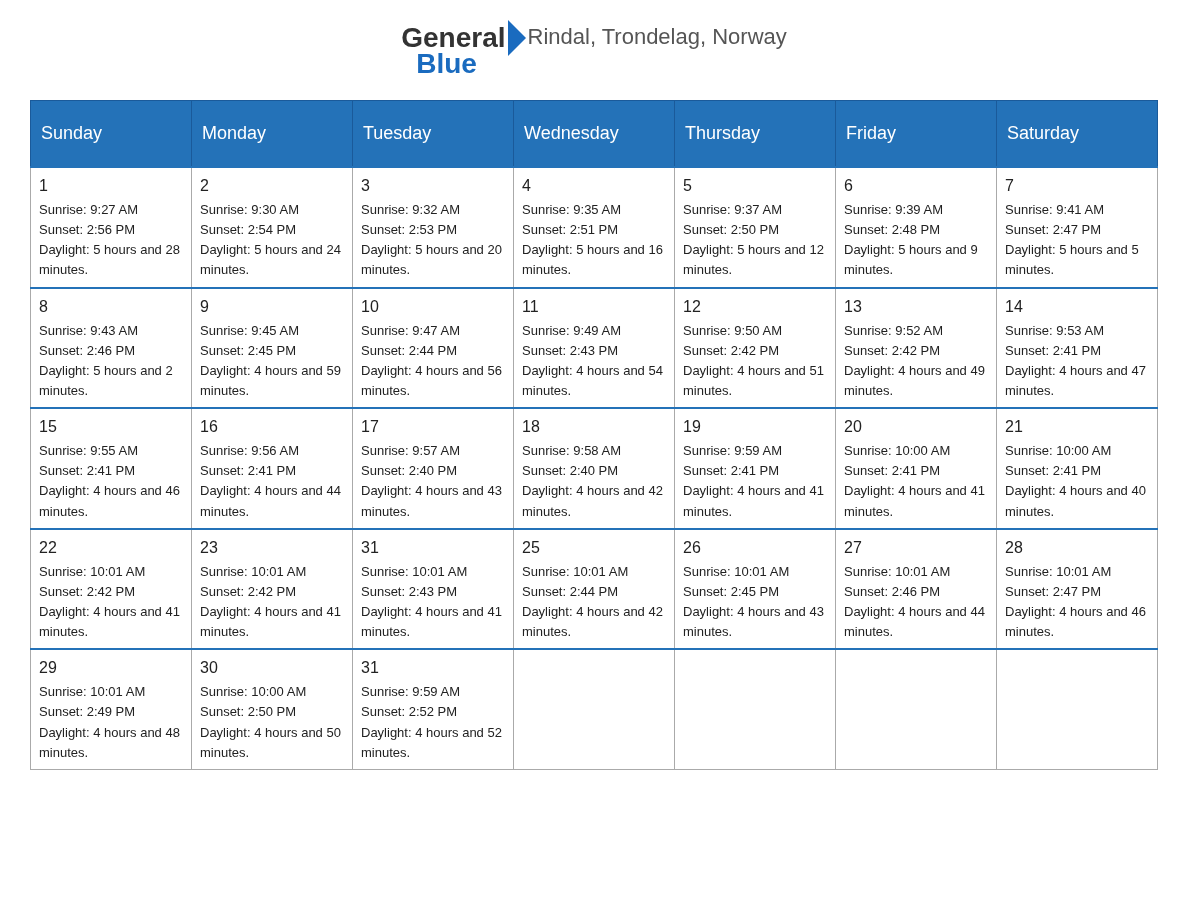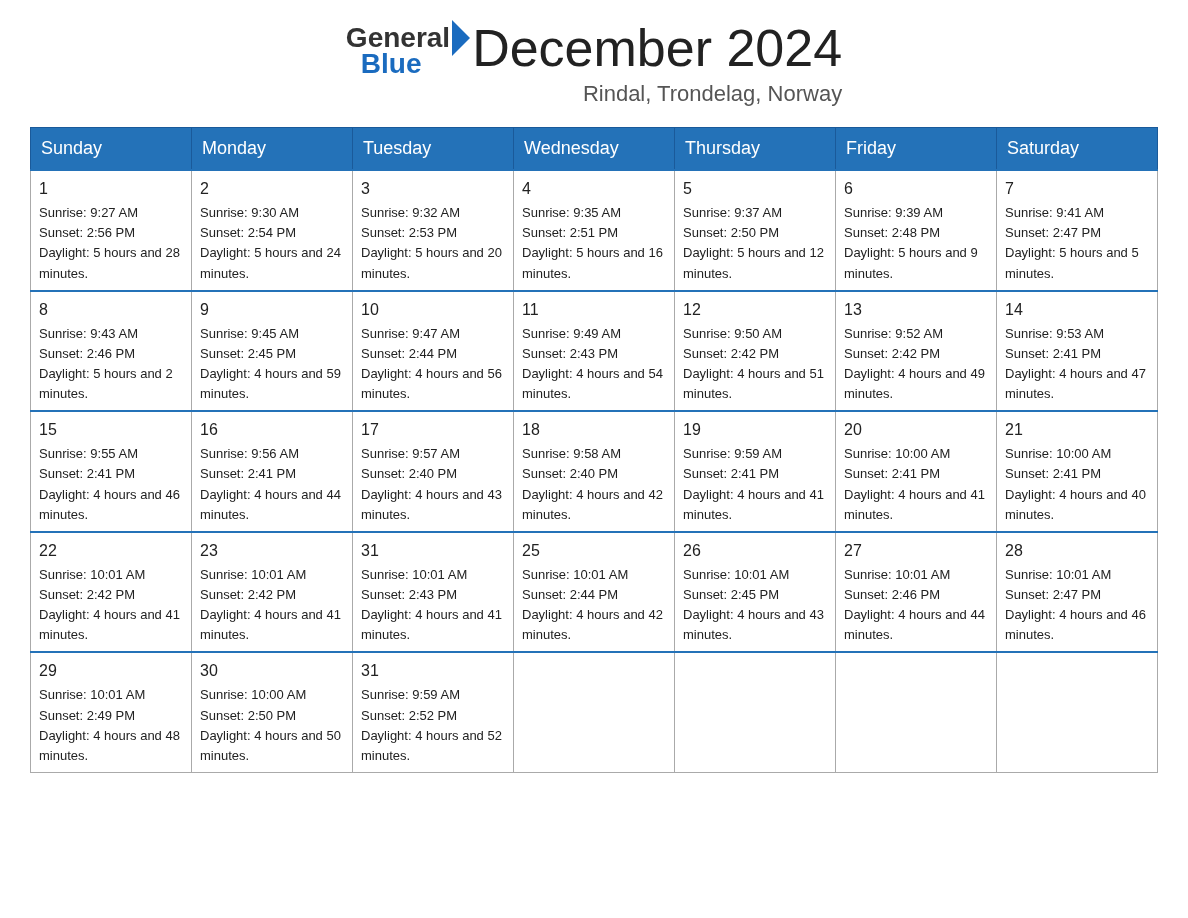--- a/index.html
+++ b/index.html
@@ -63,21 +63,21 @@
     .calendar {
       width: 100%;
       border-collapse: collapse;
       border: 1px solid #999;
     }
     .calendar th {
       background-color: #2472b8;
       color: #fff;
       font-size: 18px;
       font-weight: normal;
-      padding: 10px 10px;
+      padding: 22px 10px;
       text-align: left;
       border: 1px solid #1a5a9a;
     }
     .calendar td {
       vertical-align: top;
       border: 1px solid #aaa;
       padding: 6px 8px;
       width: calc(100% / 7);
       min-height: 110px;
       font-size: 13px;
@@ -107,21 +107,20 @@
 
 <div class="header">
   <div class="logo">
     <div class="logo-text">
       <span class="logo-general">General</span>
       <span class="logo-arrow"></span>
     </div>
     <div class="logo-subtitle">Blue</div>
   </div>
   <div class="title-section">
-    <div class="month-title">December 2024</div>
     <div class="location">Rindal, Trondelag, Norway</div>
   </div>
 </div>
 
 <table class="calendar">
   <thead>
     <tr>
       <th>Sunday</th>
       <th>Monday</th>
       <th>Tuesday</th>

